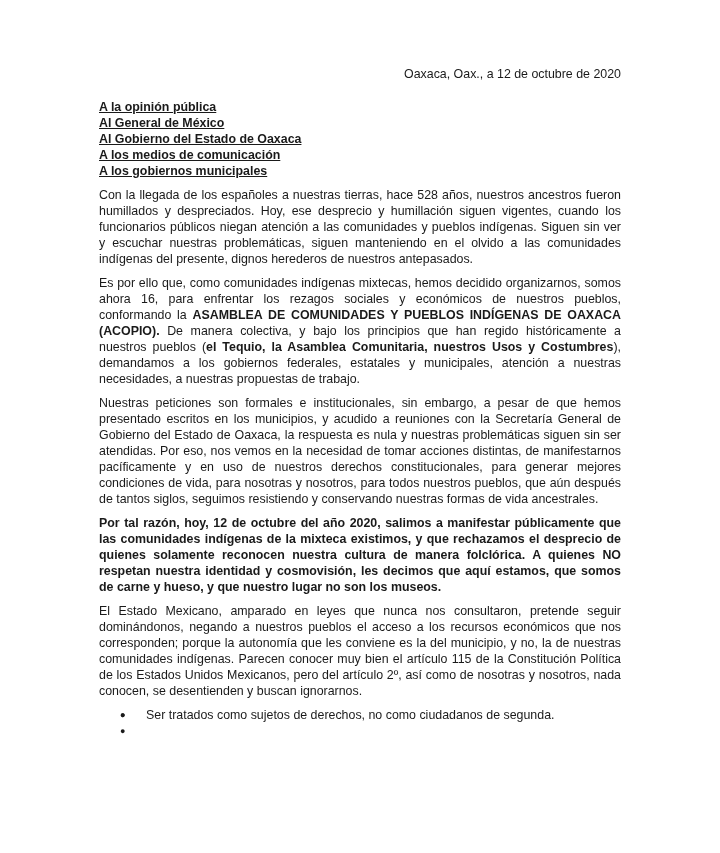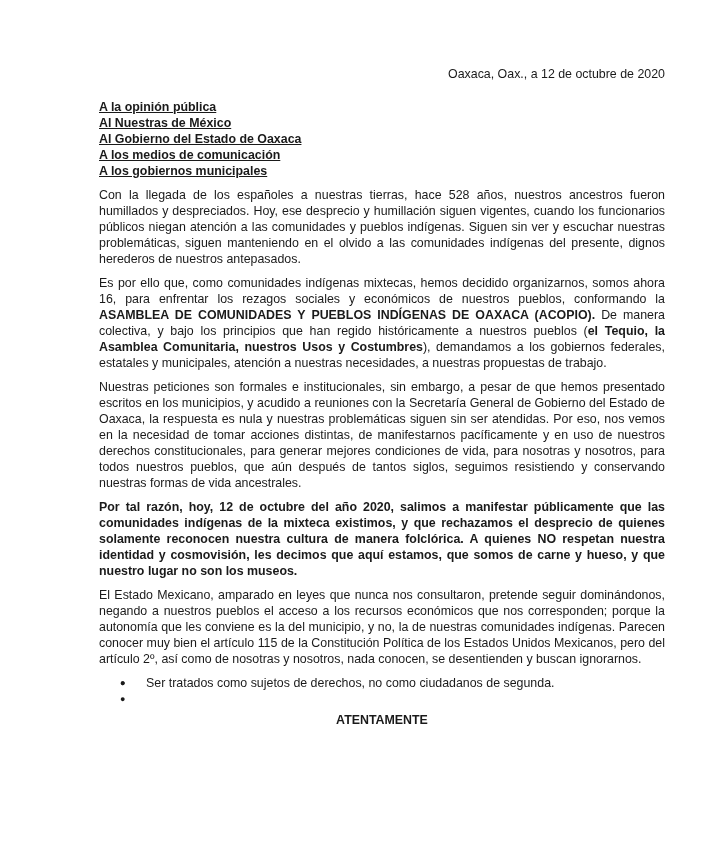--- a/index.html
+++ b/index.html
@@ -5,21 +5,21 @@
   html, body {
     margin: 0;
     padding: 0;
     background: #ffffff;
   }
   .page {
     position: relative;
     width: 720px;
     height: 745px;
     box-sizing: border-box;
-    padding: 66px 55px 0 99px;
+    padding: 66px 99px 0 99px;
     background: #ffffff;
     color: #1a1a1a;
     font-family: "Liberation Sans", sans-serif;
     font-size: 12.4px;
     line-height: 16px;
     overflow: hidden;
   }
   .dateline {
     text-align: right;
     margin-bottom: 17px;
@@ -62,21 +62,21 @@
 </style>
 </head>
 <body>
 
 <div class="page">
 
   <div class="dateline">Oaxaca, Oax., a 12 de octubre de 2020</div>
 
   <div class="addressees">
       <div>A la opinión pública</div>
-      <div>Al Nuestras de México</div>
+      <div>Al General de México</div>
       <div>Al Gobierno del Estado de Oaxaca</div>
       <div>A los medios de comunicación</div>
       <div>A los gobiernos municipales</div>
     </div>
 
   <div class="body-paragraphs">
       <p><span>Con la llegada de los españoles a nuestras tierras, hace 528 años, nuestros ancestros fueron humillados y despreciados. Hoy, ese desprecio y humillación siguen vigentes, cuando los funcionarios públicos niegan atención a las comunidades y pueblos indígenas. Siguen sin ver y escuchar nuestras problemáticas, siguen manteniendo en el olvido a las comunidades indígenas del presente, dignos herederos de nuestros antepasados.</span></p>
       <p><span>Es por ello que, como comunidades indígenas mixtecas, hemos decidido organizarnos, somos ahora 16, para enfrentar los rezagos sociales y económicos de nuestros pueblos, conformando la </span><span class="b">ASAMBLEA DE COMUNIDADES Y PUEBLOS INDÍGENAS DE OAXACA (ACOPIO).</span><span> De manera colectiva, y bajo los principios que han regido históricamente a nuestros pueblos (</span><span class="b">el Tequio, la Asamblea Comunitaria, nuestros Usos y Costumbres</span><span>), demandamos a los gobiernos federales, estatales y municipales, atención a nuestras necesidades, a nuestras propuestas de trabajo.</span></p>
       <p><span>Nuestras peticiones son formales e institucionales, sin embargo, a pesar de que hemos presentado escritos en los municipios, y acudido a reuniones con la Secretaría General de Gobierno del Estado de Oaxaca, la respuesta es nula y nuestras problemáticas siguen sin ser atendidas. Por eso, nos vemos en la necesidad de tomar acciones distintas, de manifestarnos pacíficamente y en uso de nuestros derechos constitucionales, para generar mejores condiciones de vida, para nosotras y nosotros, para todos nuestros pueblos, que aún después de tantos siglos, seguimos resistiendo y conservando nuestras formas de vida ancestrales.</span></p>
       <p><span class="b">Por tal razón, hoy, 12 de octubre del año 2020, salimos a manifestar públicamente que las comunidades indígenas de la mixteca existimos, y que rechazamos el desprecio de quienes solamente reconocen nuestra cultura de manera folclórica. A quienes NO respetan nuestra identidad y cosmovisión, les decimos que aquí estamos, que somos de carne y hueso, y que nuestro lugar no son los museos.</span></p>

